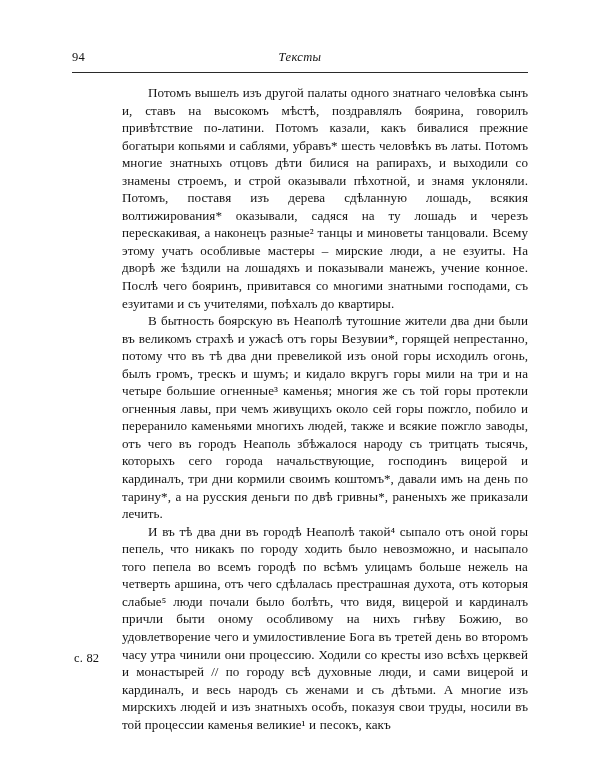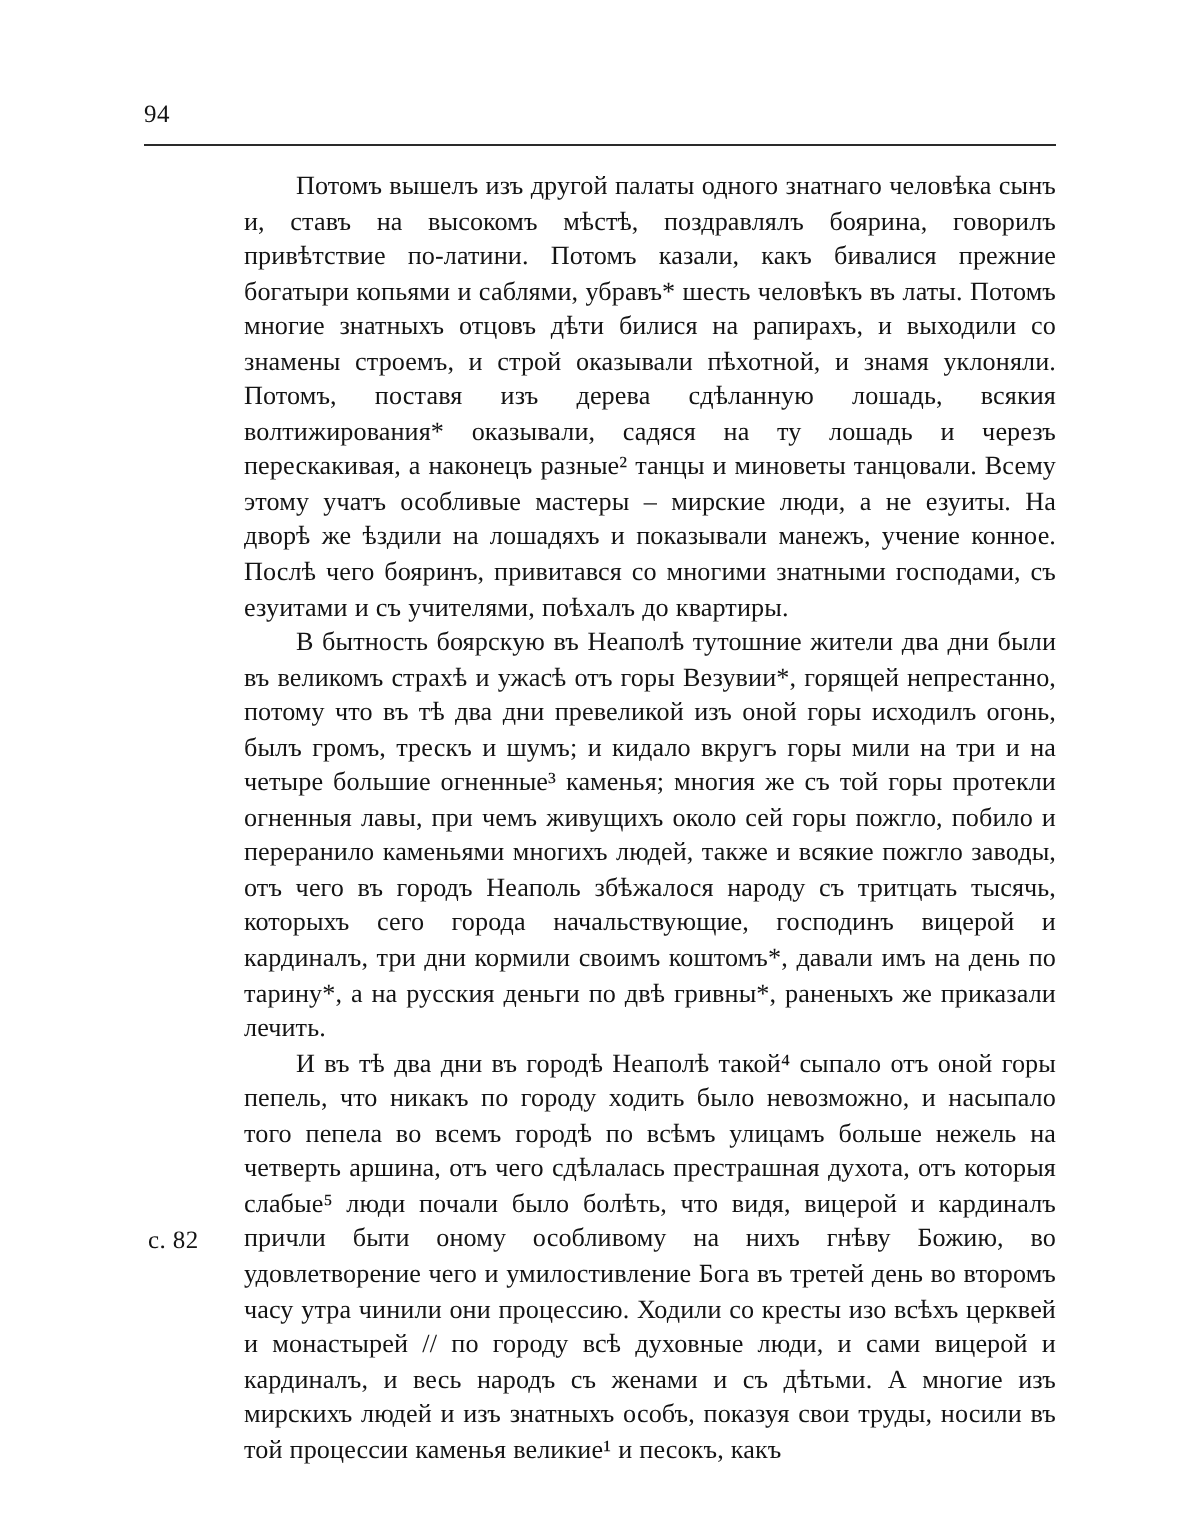--- a/index.html
+++ b/index.html
@@ -57,21 +57,21 @@
     top: 72px;
     width: 456px;
     height: 1px;
     background: #2a2a2a;
   }
 
   
   .marginalia {
     position: absolute;
     left: 74px;
-    top: 613px;
+    top: 651px;
     font-size: 12.5px;
     color: #141414;
     white-space: nowrap;
     letter-spacing: .2px;
   }
 
   
   .textblock {
     position: absolute;
     left: 122px;
@@ -93,20 +93,21 @@
     text-indent: 0;
   }
 </style>
 </head>
 <body>
 
 <div class="page">
 
   <div class="runhead">
     <span class="runhead-folio">94</span>
+    <span class="runhead-title">Тексты</span>
   </div>
   <div class="runhead-rule"></div>
 
   <div class="marginalia">с. 82</div>
 
   <div class="textblock">
     <p class="para">Потомъ вышелъ изъ другой палаты одного знатнаго человѣка сынъ и, ставъ на высокомъ мѣстѣ, поздравлялъ боярина, говорилъ привѣтствие по-латини. Потомъ казали, какъ бивалися прежние богатыри копьями и саблями, убравъ* шесть человѣкъ въ латы. Потомъ многие знатныхъ отцовъ дѣти билися на рапирахъ, и выходили со знамены строемъ, и строй оказывали пѣхотной, и знамя уклоняли. Потомъ, поставя изъ дерева сдѣланную лошадь, всякия волтижирования* оказывали, садяся на ту лошадь и черезъ перескакивая, а наконецъ разные² танцы и миноветы танцовали. Всему этому учатъ особливые мастеры – мирские люди, а не езуиты. На дворѣ же ѣздили на лошадяхъ и показывали манежъ, учение конное. Послѣ чего бояринъ, привитався со многими знатными господами, съ езуитами и съ учителями, поѣхалъ до квартиры.</p>
     <p class="para">В бытность боярскую въ Неаполѣ тутошние жители два дни были въ великомъ страхѣ и ужасѣ отъ горы Везувии*, горящей непрестанно, потому что въ тѣ два дни превеликой изъ оной горы исходилъ огонь, былъ громъ, трескъ и шумъ; и кидало вкругъ горы мили на три и на четыре большие огненные³ каменья; многия же съ той горы протекли огненныя лавы, при чемъ живущихъ около сей горы пожгло, побило и переранило каменьями многихъ людей, также и всякие пожгло заводы, отъ чего въ городъ Неаполь збѣжалося народу съ тритцать тысячь, которыхъ сего города начальствующие, господинъ вицерой и кардиналъ, три дни кормили своимъ коштомъ*, давали имъ на день по тарину*, а на русския деньги по двѣ гривны*, раненыхъ же приказали лечить.</p>
     <p class="para">И въ тѣ два дни въ городѣ Неаполѣ такой⁴ сыпало отъ оной горы пепель, что никакъ по городу ходить было невозможно, и насыпало того пепела во всемъ городѣ по всѣмъ улицамъ больше нежель на четверть аршина, отъ чего сдѣлалась престрашная духота, отъ которыя слабые⁵ люди почали было болѣть, что видя, вицерой и кардиналъ причли быти оному особливому на нихъ гнѣву Божию, во удовлетворение чего и умилостивление Бога въ третей день во второмъ часу утра чинили они процессию. Ходили со кресты изо всѣхъ церквей и монастырей // по городу всѣ духовные люди, и сами вицерой и кардиналъ, и весь народъ съ женами и съ дѣтьми. А многие изъ мирскихъ людей и изъ знатныхъ особъ, показуя свои труды, носили въ той процессии каменья великие¹ и песокъ, какъ</p>
   </div>

